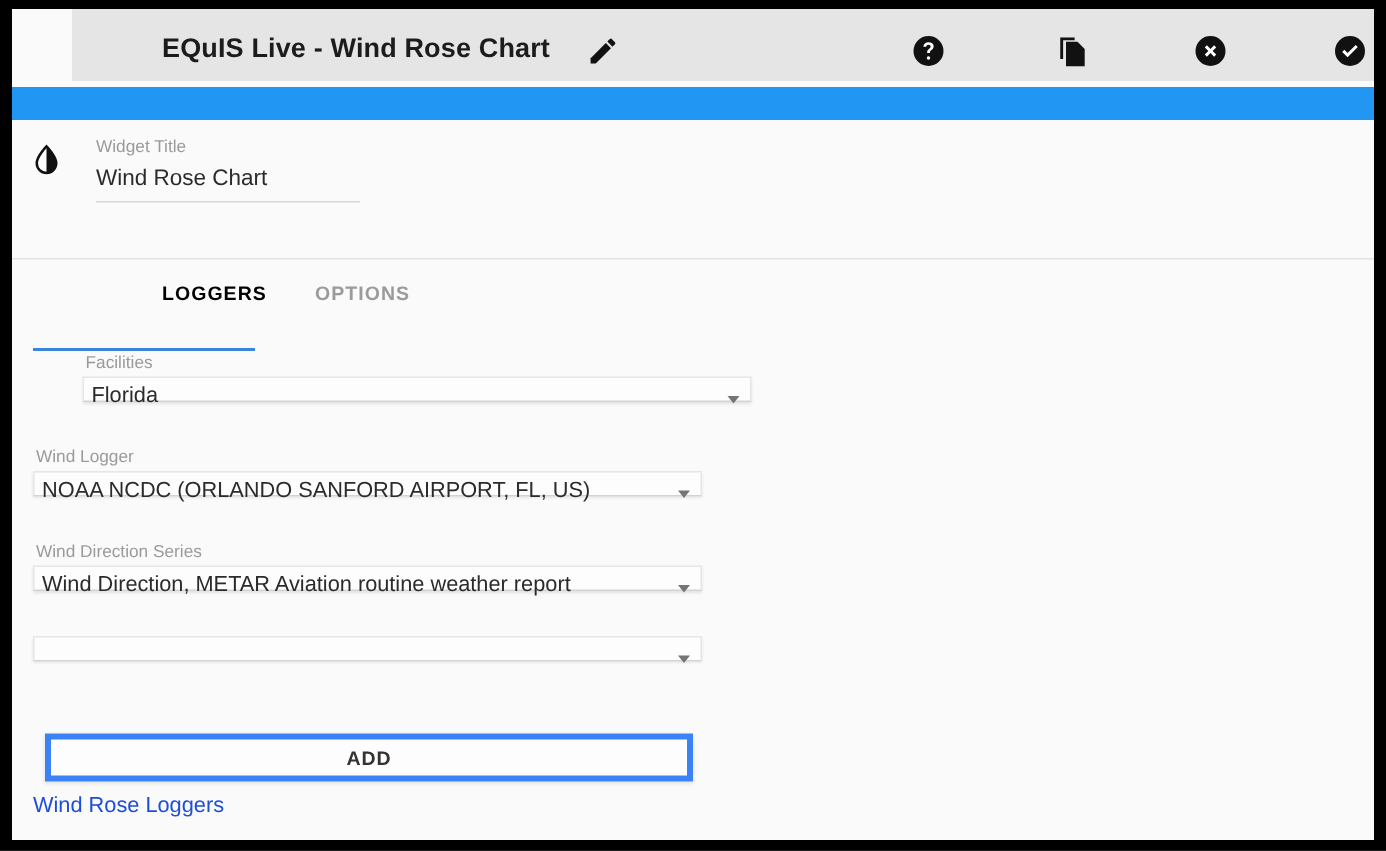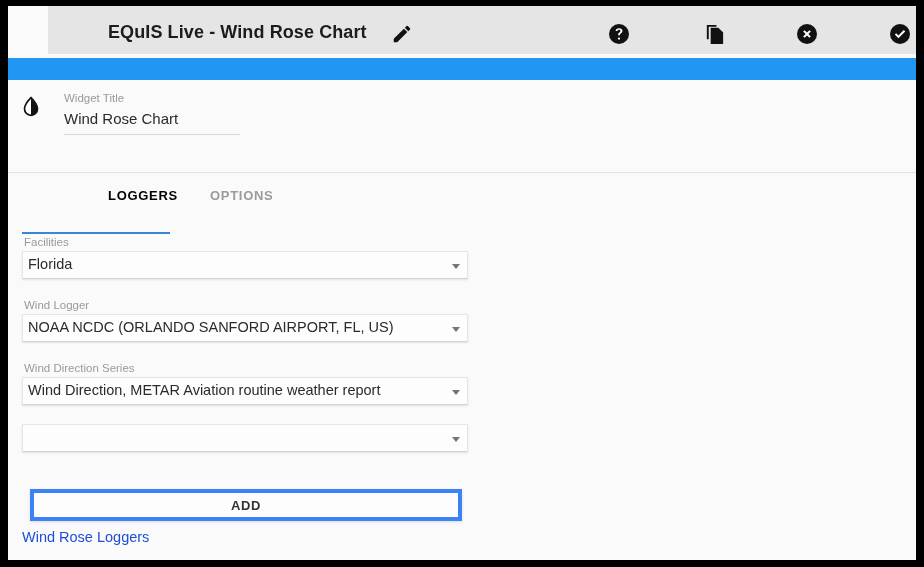--- a/index.html
+++ b/index.html
@@ -174,21 +174,21 @@
   .field {
     position: absolute;
     left: 14px;
     width: 446px;
   }
   .field .field-caption { padding-left: 2px; }
 
   .select-box {
     position: relative;
     margin-top: 1px;
-    height: 28px;
+    height: 17px;
     background: #fdfdfd;
     border: 1px solid #e6e6e6;
     border-bottom: 1px solid #d3d3d3;
     box-shadow: 0 1px 2px rgba(0,0,0,0.10);
     box-sizing: border-box;
     cursor: pointer;
     padding-left: 43px;
   }
   .select-value {
     position: absolute;
@@ -204,21 +204,21 @@
     position: absolute;
     right: 7px;
     top: 12px;
     width: 0;
     height: 0;
     border-left: 4px solid transparent;
     border-right: 4px solid transparent;
     border-top: 5px solid #757575;
   }
 
-  .field-facilities  { top: 0px; }
+  .field-facilities  { top: 0px; margin-left: 33px; }
   .field-logger      { top: 63px; }
   .field-direction   { top: 126px; }
   .field-speed       { top: 189px; }
 
   
   .add-button {
     position: absolute;
     left: 22px;
     top: 483px;
     width: 432px;

